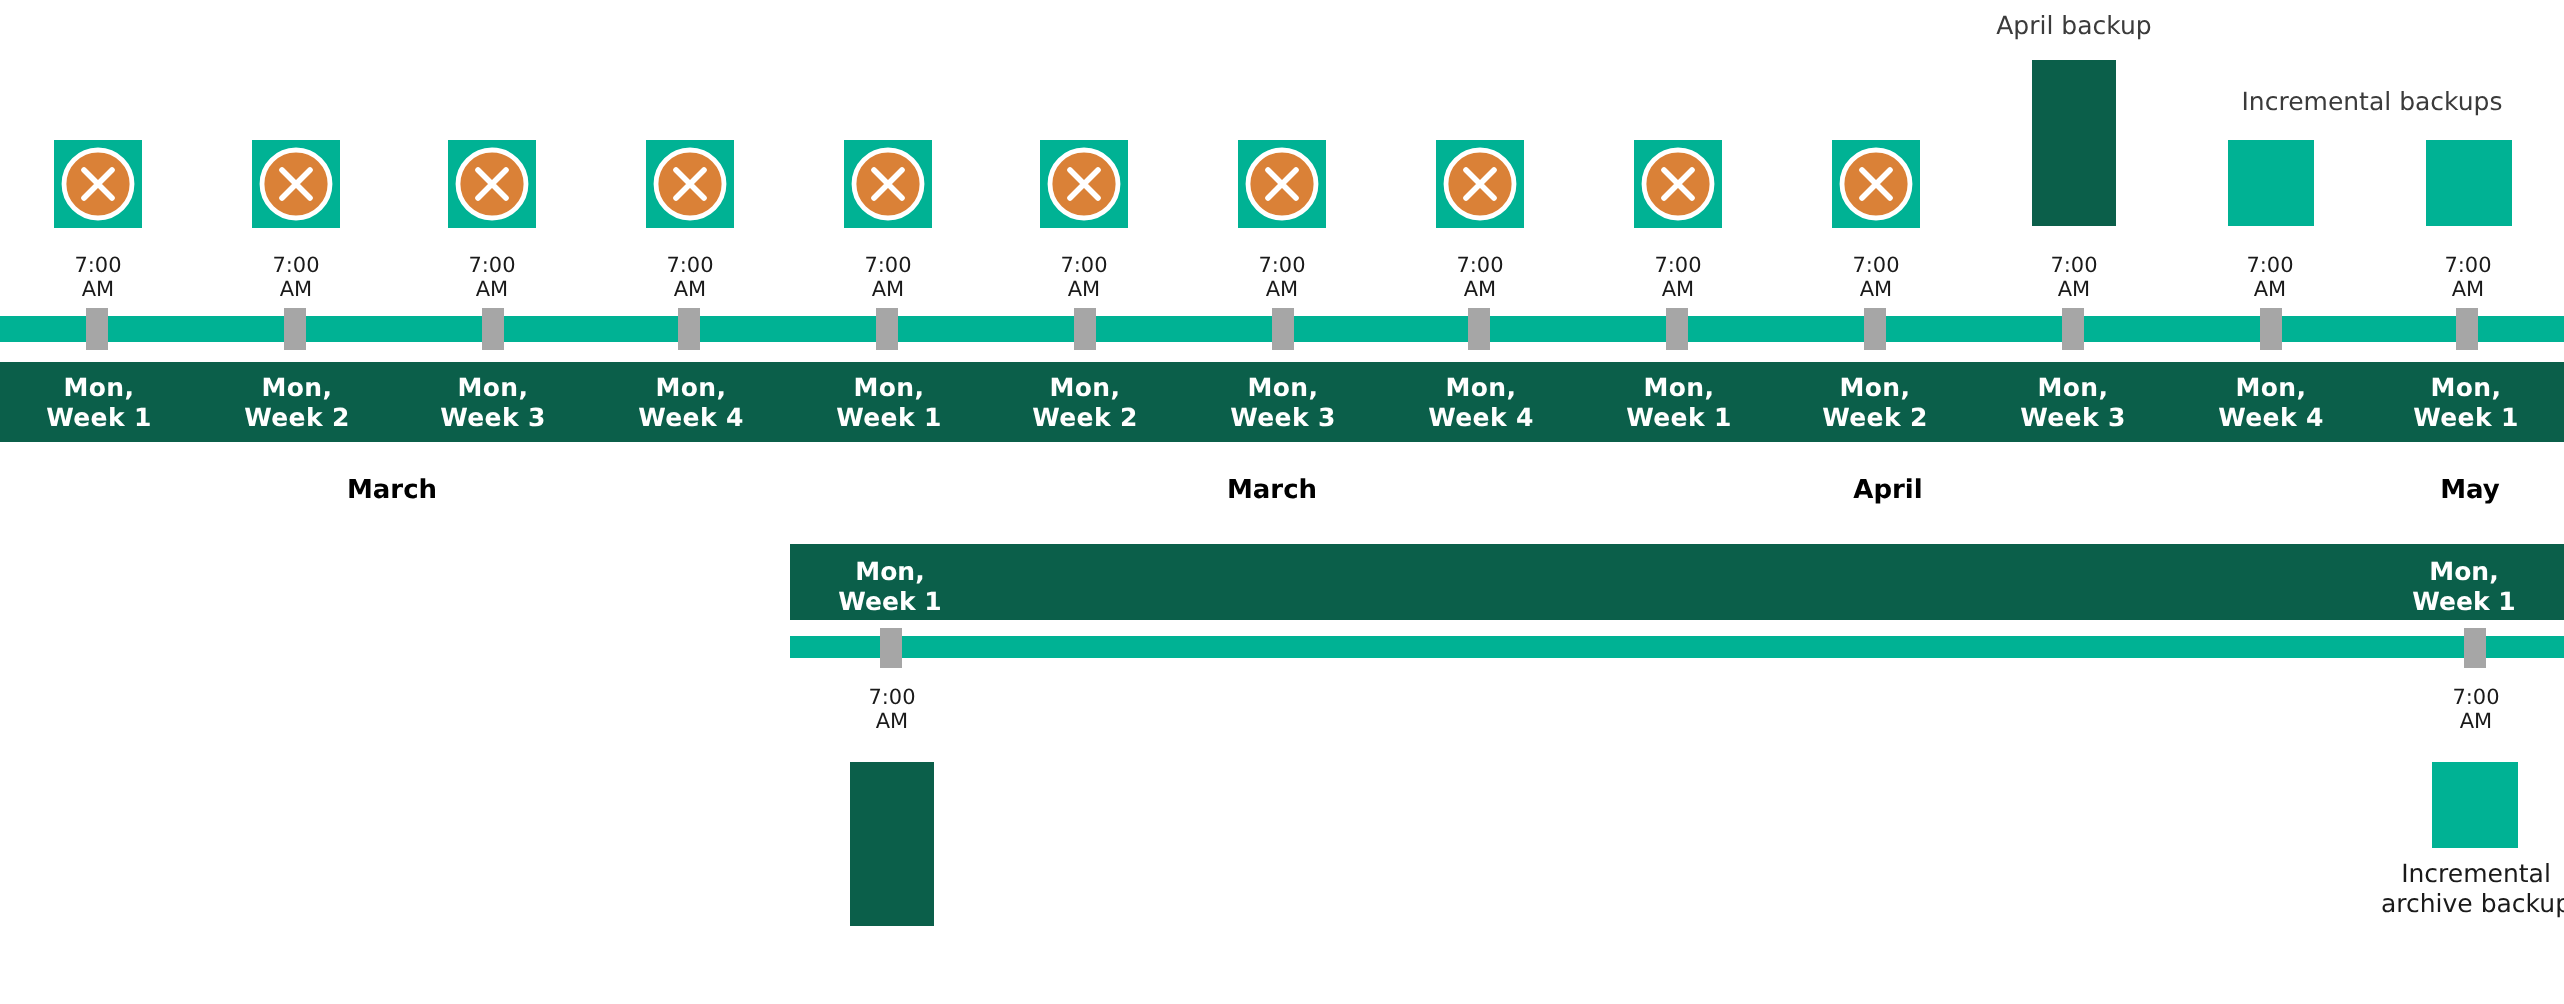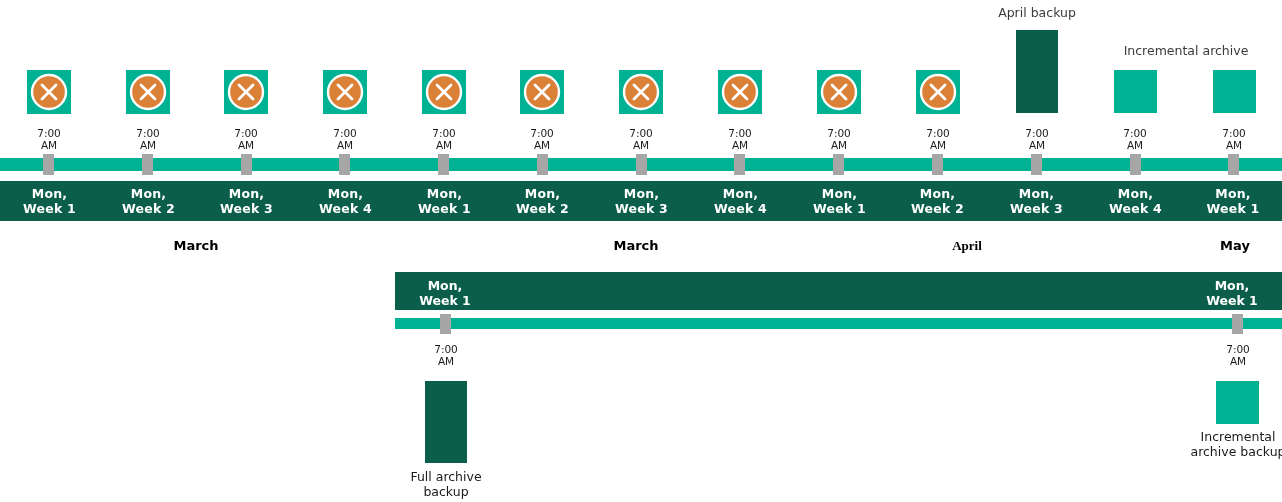--- a/index.html
+++ b/index.html
@@ -129,21 +129,21 @@
   }
   .arch-week .l1, .arch-week .l2 { display: block; }
 </style>
 </head>
 <body>
 
 <div id="canvas">
 
   <div class="callout" style="left:957px; top:5px; width:160px;">April backup</div>
 
-  <div class="callout" style="left:1106px; top:43px; width:160px;">Incremental archive</div>
+  <div class="callout" style="left:1106px; top:43px; width:160px;">Incremental backups</div>
 
   <div class="fail-icon" style="left:27px; top:70px;">
     <svg width="38" height="38" viewBox="0 0 38 38" aria-hidden="true">
       <circle cx="19" cy="19" r="17" fill="#da8137" stroke="#ffffff" stroke-width="2.4"></circle>
       <path d="M12 12 L26 26 M26 12 L12 26" stroke="#ffffff" stroke-width="2.8" stroke-linecap="round"></path>
     </svg>
   </div>
   <div class="fail-icon" style="left:126px; top:70px;">
     <svg width="38" height="38" viewBox="0 0 38 38" aria-hidden="true">
       <circle cx="19" cy="19" r="17" fill="#da8137" stroke="#ffffff" stroke-width="2.4"></circle>
@@ -323,21 +323,21 @@
     <span class="l1">Mon,</span>
     <span class="l2">Week 4</span>
   </div>
   <div class="week-cell" style="left:1184px; top:181px; width:98px; height:40px;">
     <span class="l1">Mon,</span>
     <span class="l2">Week 1</span>
   </div>
 
   <div class="month-label" style="left:116px; top:238px;">March</div>
   <div class="month-label" style="left:556px; top:238px;">March</div>
-  <div class="month-label" style="left:887px; top:238px;font-family:Liberation Serif, serif;">April</div>
+  <div class="month-label" style="left:864px; top:238px;">April</div>
   <div class="month-label" style="left:1155px; top:238px;">May</div>
 
   <div class="arch-band" style="left:395px; top:272px; width:887px; height:38px;"></div>
 
   <div class="arch-week" style="left:395px; top:278px;">
     <span class="l1">Mon,</span>
     <span class="l2">Week 1</span>
   </div>
   <div class="arch-week" style="left:1182px; top:278px;">
     <span class="l1">Mon,</span>
@@ -353,22 +353,18 @@
     <span class="l2">AM</span>
   </div>
   <div class="time-label" style="left:1203px; top:343px;">
     <span class="l1">7:00</span>
     <span class="l2">AM</span>
   </div>
 
   <div class="bar full" style="left:425px; top:381px; width:42px; height:82px;"></div>
   <div class="bar incr" style="left:1216px; top:381px; width:43px; height:43px;"></div>
 
-  <div class="caption" style="left:366px; top:469px;">
-    <span class="l1">Full archive</span>
-    <span class="l2">backup</span>
-  </div>
   <div class="caption" style="left:1158px; top:429px;">
     <span class="l1">Incremental</span>
     <span class="l2">archive backup</span>
   </div>
 
 </div>
 
 </body></html>

